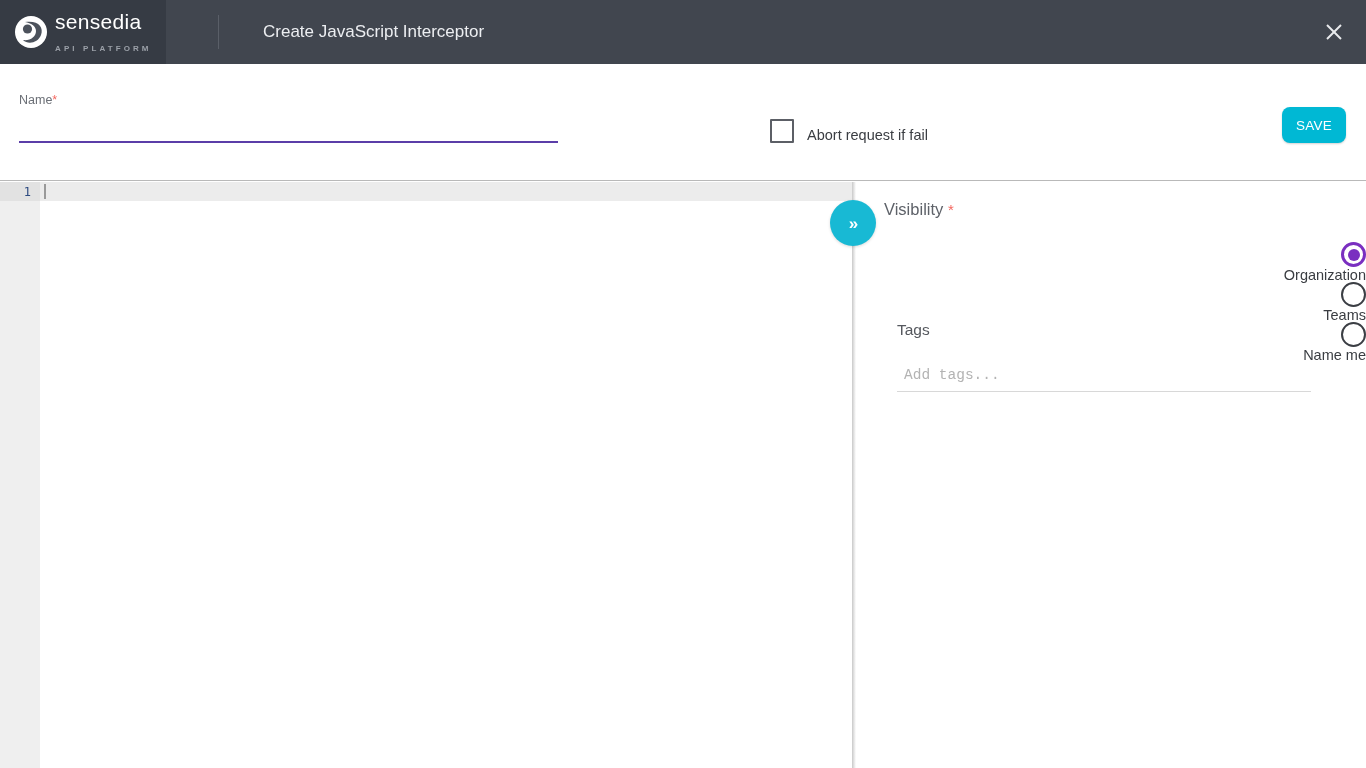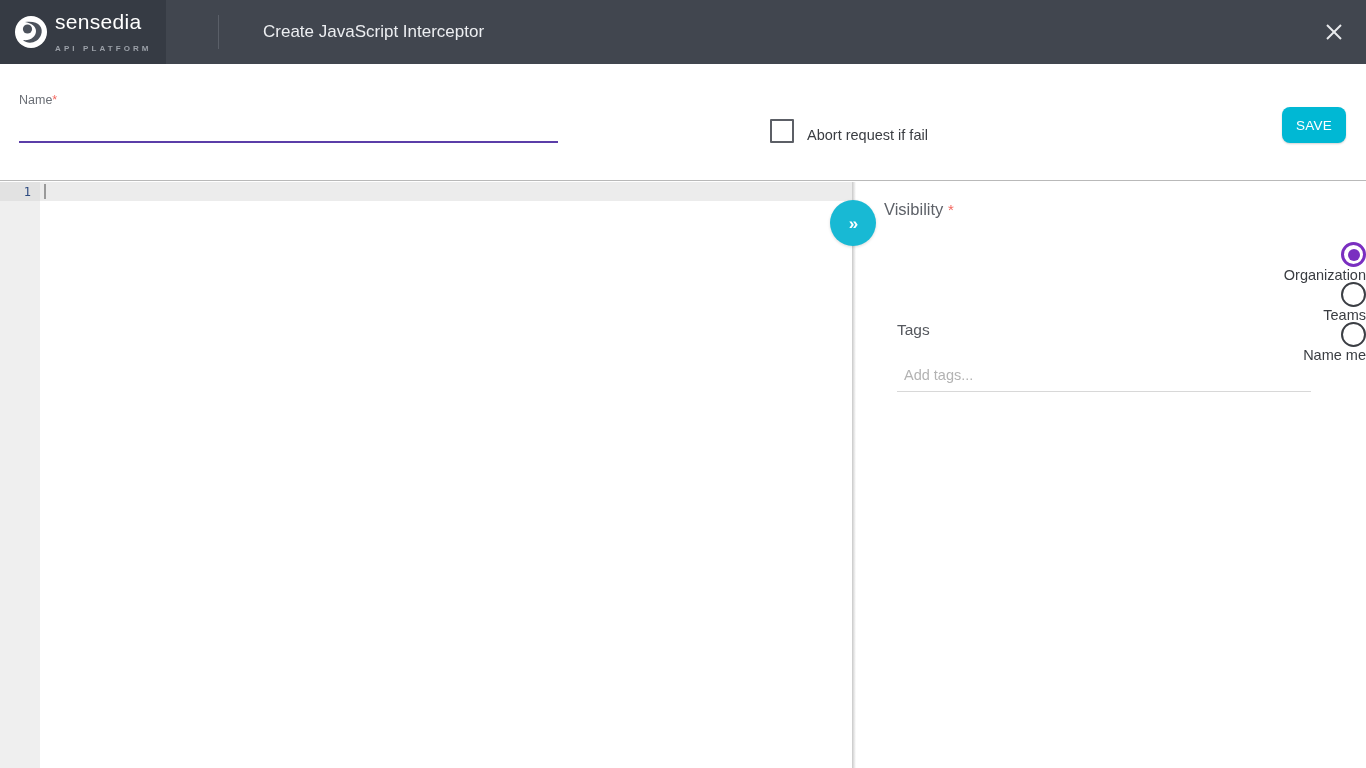--- a/index.html
+++ b/index.html
@@ -320,21 +320,21 @@
   .tags-input {
     margin-top: 23px;
     width: 414px;
     height: 30px;
     border: none;
     border-bottom: 1px solid #d8d8d8;
     outline: none;
     background: transparent;
     font-size: 14.5px;
     color: #c2410c;
-    font-family: Liberation Sans, sans-serif;
+    font-family: Liberation Mono, monospace;
     padding: 0 0 4px 7px;
     display: block;
   }
   .tags-input::placeholder { color: #b3b3b3; }
 </style>
 </head>
 <body>
 
 <div class="topbar">
   <div class="logo-zone">

